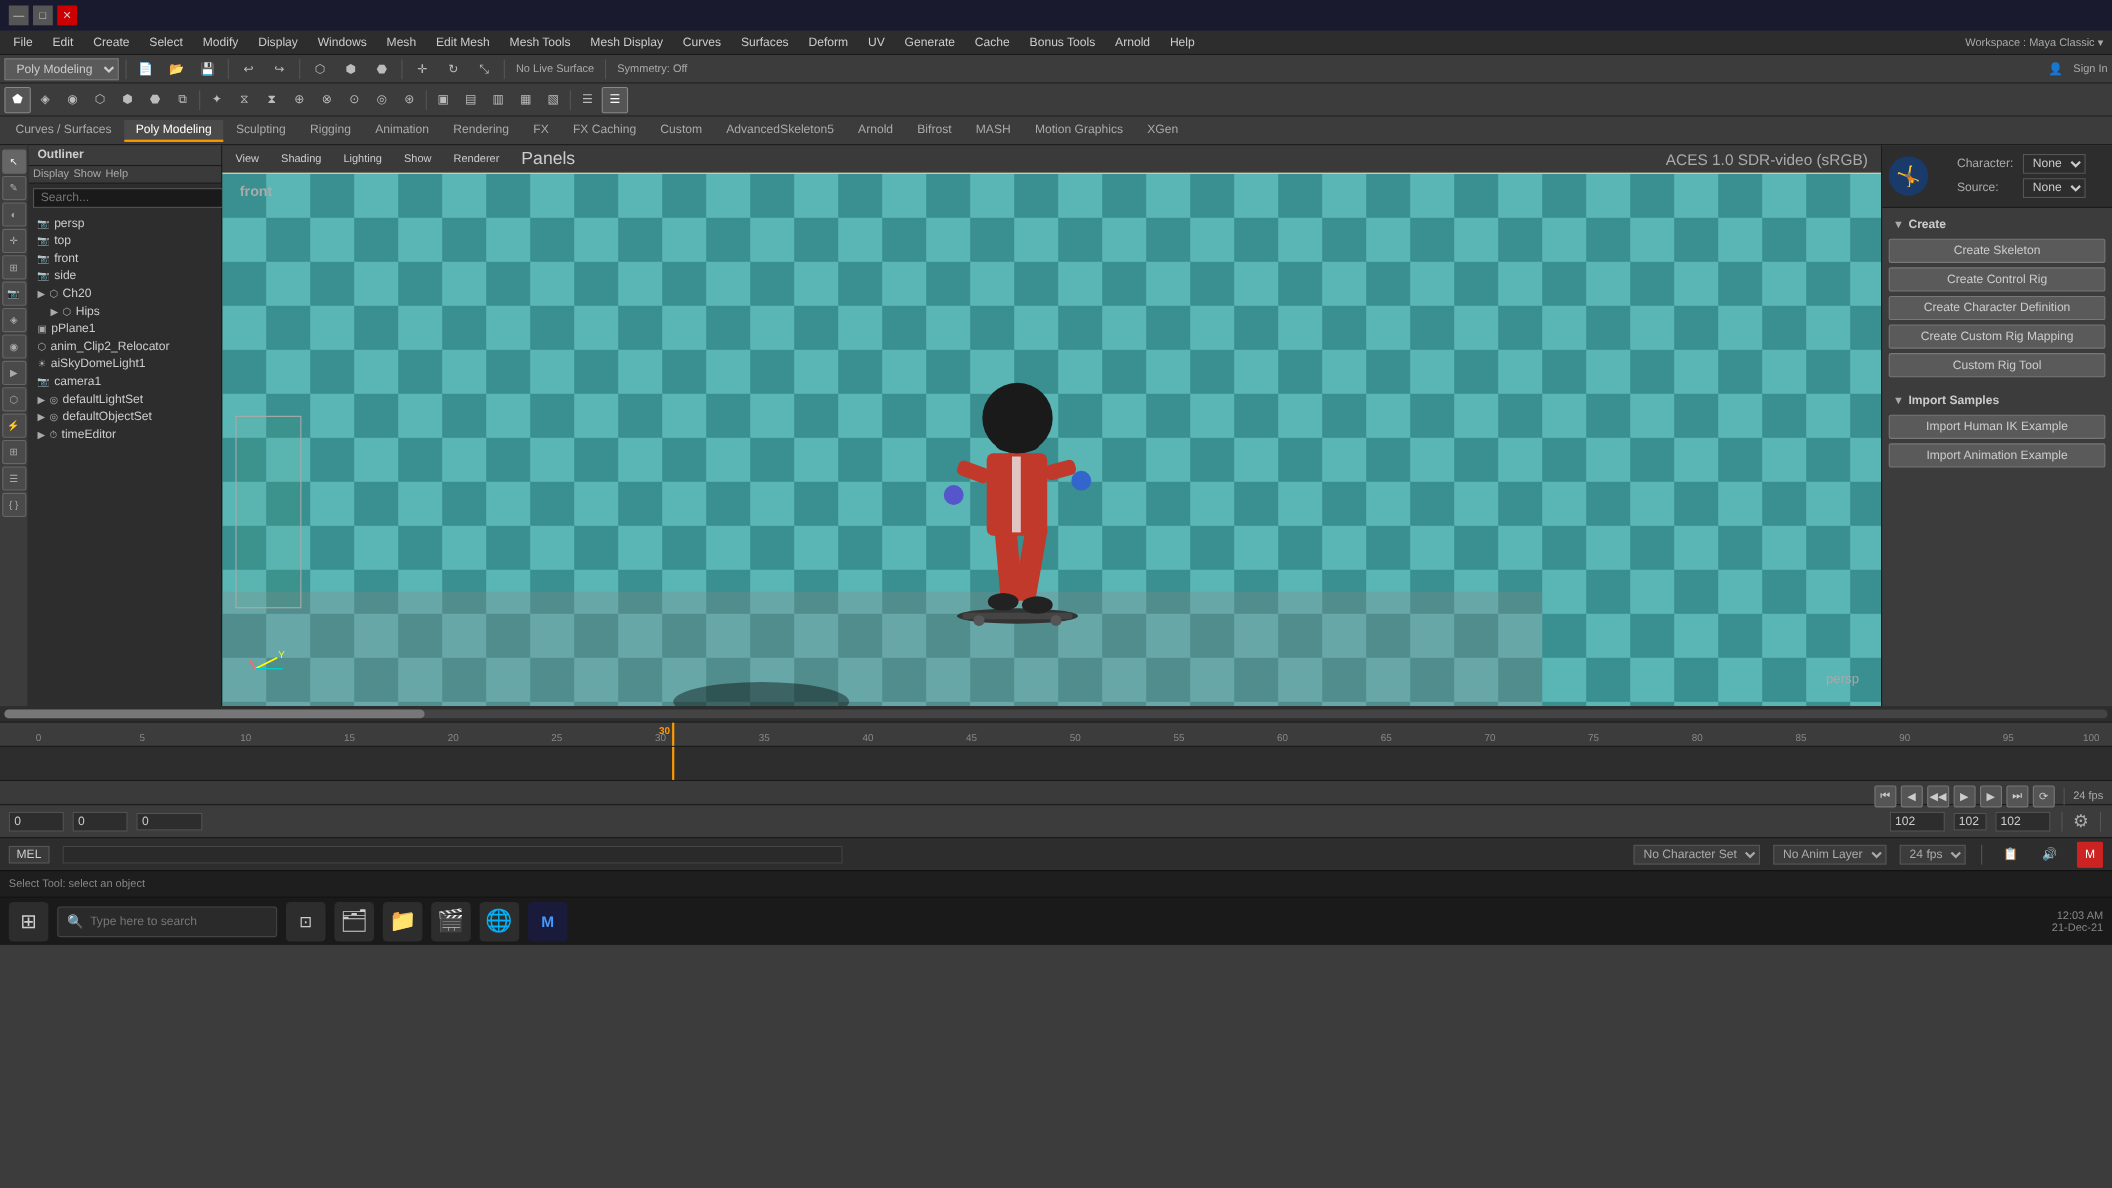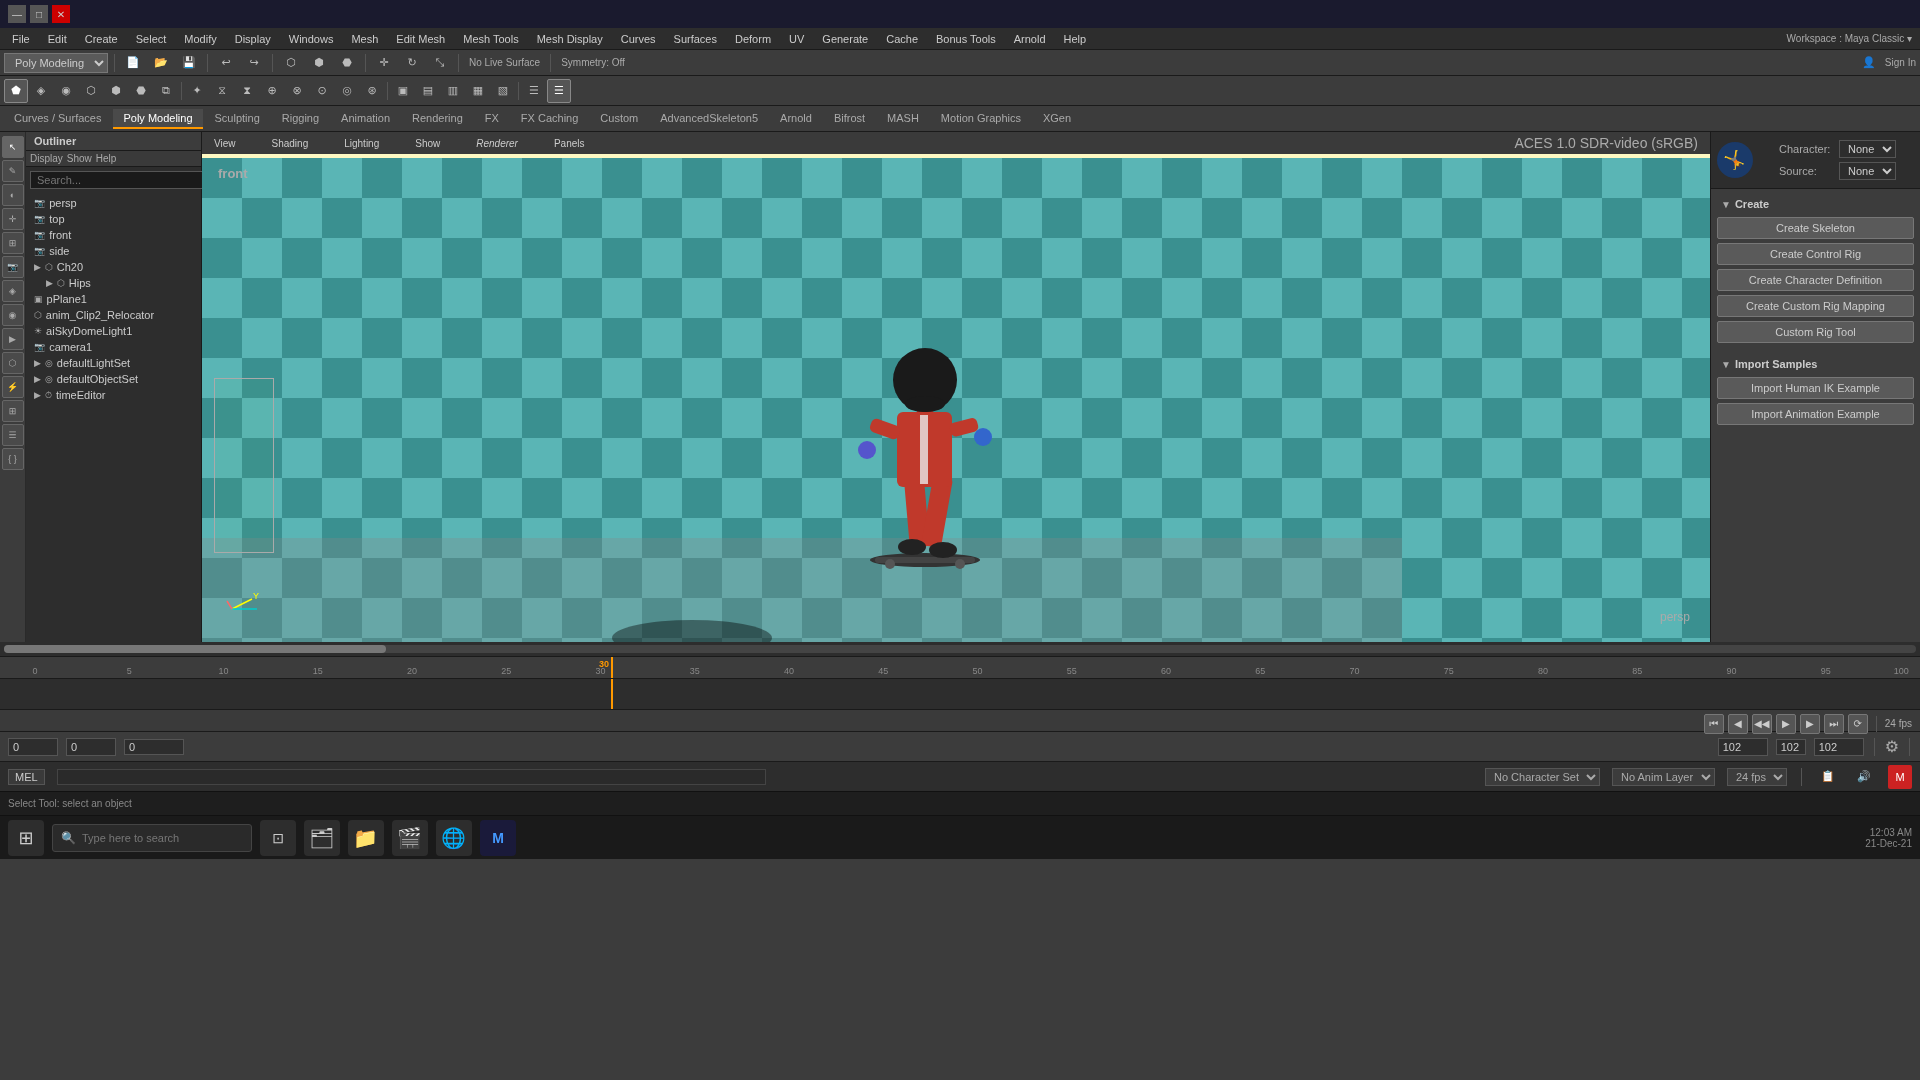--- a/index.html
+++ b/index.html
@@ -163,22 +163,22 @@
       background: #2a2a2a;
       position: relative;
       overflow: hidden;
     }
     #viewport-toolbar {
       height: 26px;
       background: #3a3a3a;
       display: flex;
       align-items: center;
       padding: 0 4px;
-      gap: 20px;
-      border-bottom: 4px solid #fef9c3;
+      gap: 4px;
+      border-bottom: 1px solid #fef9c3;
       justify-content: flex-end;
     }
     #viewport-canvas {
       width: 100%;
       height: calc(100% - 26px);
       position: relative;
       overflow: hidden;
     }
     
     #checker-bg {
@@ -628,22 +628,22 @@
     </div>
   </div>
 
   <div id="viewport">
 
     <div id="viewport-toolbar">
       <span class="menu-item" style="font-size:10px;">View</span>
       <span class="menu-item" style="font-size:10px;">Shading</span>
       <span class="menu-item" style="font-size:10px;">Lighting</span>
       <span class="menu-item" style="font-size:10px;">Show</span>
-      <span class="menu-item" style="font-size:10px;font-style:italic;">Renderer</span>
-      <span class="menu-item" style="font-size:10px;">Panels</span>
+      <span class="menu-item" style="font-size:10px;">Renderer</span>
+      <span class="menu-item" style="font-size:16px;">Panels</span>
       <div style="flex:1;"></div>
       <span style="font-size:14px; color:#aaa; padding:0 8px;">ACES 1.0 SDR-video (sRGB)</span>
     </div>
 
     <div id="viewport-canvas">
 
       <div id="checker-bg">
         <svg width="100%" height="100%">
           <defs>
             <pattern id="checker" width="80" height="80" patternUnits="userSpaceOnUse">

